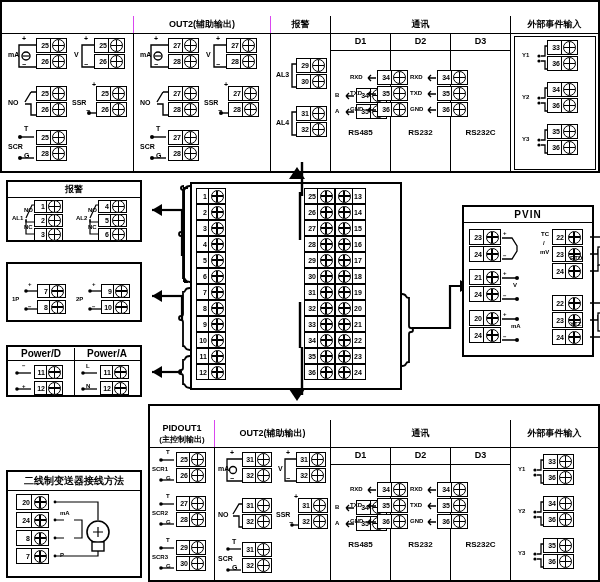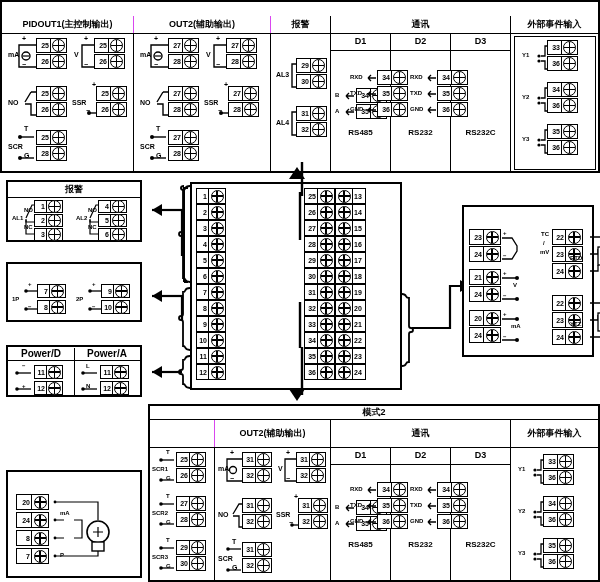--- a/index.html
+++ b/index.html
@@ -33,21 +33,20 @@
   .modehdr{font-size:9px;font-weight:bold;}
   svg{display:block;}
 </style>
 </head>
 <body>
 
 <div class="abs bx" style="left:0;top:0;width:600px;height:173px;">
 
 
   <div class="abs" style="left:0;top:14px;width:596px;height:18px;border-bottom:1px solid #000;">
-    <div class="abs sect-title ctr" style="left:0;top:0;width:131px;height:17px;">PIDOUT1(主控制输出)</div>
     <div class="abs sect-title ctr vsep" style="left:131px;top:0;width:137px;height:17px;">OUT2(辅助输出)</div>
     <div class="abs sect-title ctr vsep" style="left:268px;top:0;width:60px;height:17px;">报警</div>
     <div class="abs sect-title ctr vsep" style="left:328px;top:0;width:180px;height:17px;">通讯</div>
     <div class="abs sect-title ctr vsep" style="left:508px;top:0;width:88px;height:17px;">外部事件输入</div>
   </div>
 
   <div class="abs ln" style="left:131px;top:32px;width:1px;height:139px;"></div>
   <div class="abs ln" style="left:268px;top:32px;width:1px;height:139px;"></div>
   <div class="abs ln" style="left:328px;top:14px;width:1px;height:157px;"></div>
   <div class="abs ln" style="left:508px;top:14px;width:1px;height:157px;"></div>
@@ -646,20 +645,21 @@
     <div class="abs trow" style="left:22px;top:16px;">
       <div class="numbox" style="width:12px;height:14px;">12</div>
       <div class="screwbox" style="height:14px;">
           <span class="screw"></span>
         </div>
     </div>
   </div>
 </div>
 
 <div class="abs bx" style="left:6px;top:470px;width:136px;height:108px;">
+  <div class="abs sect-title" style="left:0;top:2px;width:132px;border-bottom:1px solid #000;padding-bottom:2px;font-size:10px;">二线制变送器接线方法</div>
   <div class="abs" style="left:8px;top:22px;">
     <div class="trow" style="margin-bottom:2px;">
       <div class="numbox" style="width:15px;height:16px;">20</div>
       <div class="screwbox" style="height:16px;width:18px;">
           <span class="screw"></span>
         </div>
     </div>
     <div class="trow" style="margin-bottom:2px;">
       <div class="numbox" style="width:15px;height:16px;">24</div>
       <div class="screwbox" style="height:16px;width:18px;">
@@ -953,20 +953,21 @@
 
 <svg class="abs" style="left:400px;top:292px;" width="14" height="78">
   <path d="M2,2 C8,2 4,6 9,6 L9,34 C9,38 13,34 13,38 C13,42 9,38 9,42 L9,70 C4,70 8,74 2,74" stroke="#000" stroke-width="1.8" fill="none"></path>
 </svg>
 <svg class="abs" style="left:410px;top:270px;" width="62" height="62">
   <path d="M2,58 L40,58 L40,16 L50,16" stroke="#000" stroke-width="2.2" fill="none"></path>
   <path d="M50,16 L40,10 L40,22 Z" fill="#000" transform="translate(10,0)"></path>
 </svg>
 
 <div class="abs bx" style="left:462px;top:205px;width:132px;height:152px;">
+  <div class="abs sect-title" style="left:0;top:2px;width:128px;border-bottom:1px solid #000;padding-bottom:2px;font-size:10px;letter-spacing:1px;">PVIN</div>
 
   <div class="abs" style="left:5px;top:22px;width:62px;height:34px;">
     <div class="abs trow" style="left:0;top:0;">
       <div class="numbox" style="width:14px;height:16px;">23</div>
       <div class="screwbox" style="height:16px;width:18px;">
           <span class="screw"></span>
         </div>
     </div>
     <div class="abs trow" style="left:0;top:17px;">
       <div class="numbox" style="width:14px;height:16px;">24</div>
@@ -1081,23 +1082,26 @@
   <svg class="abs" style="left:126px;top:90px;" width="22" height="54">
     <path d="M0,6 L12,6 L12,16" stroke="#000" stroke-width="1.3" fill="none"></path>
     <path d="M0,23 L8,23 L8,18" stroke="#000" stroke-width="1.3" fill="none"></path>
     <path d="M0,40 L12,40 L12,34" stroke="#000" stroke-width="1.3" fill="none"></path>
     <rect x="8" y="16" width="7" height="18" stroke="#000" stroke-width="1.3" fill="#fff"></rect>
   </svg>
   <div class="abs tinylbl" style="left:106px;top:114px;">YTZ</div>
 </div>
 
 <div class="abs bx" style="left:148px;top:404px;width:452px;height:178px;">
-  <div class="abs modehdr" style="left:0;top:0;width:448px;height:14px;border-bottom:1px solid #000;text-align:center;">模式2</div>
 
   <div class="abs" style="left:0;top:14px;width:448px;height:28px;border-bottom:1px solid #000;">
+    <div class="abs sect-title" style="left:0;top:0;width:64px;height:27px;text-align:center;line-height:12px;padding-top:2px;">
+      <div>PIDOUT1</div>
+      <div style="font-size:8px;">(主控制输出)</div>
+    </div>
     <div class="abs sect-title ctr vsep" style="left:64px;top:0;width:116px;height:27px;">OUT2(辅助输出)</div>
     <div class="abs sect-title ctr vsep" style="left:180px;top:0;width:180px;height:27px;">通讯</div>
     <div class="abs sect-title ctr vsep" style="left:360px;top:0;width:88px;height:27px;">外部事件输入</div>
   </div>
 
   <div class="abs ln" style="left:64px;top:42px;width:1px;height:134px;"></div>
   <div class="abs ln" style="left:180px;top:14px;width:1px;height:162px;"></div>
   <div class="abs ln" style="left:360px;top:14px;width:1px;height:162px;"></div>
 
   <div class="abs" style="left:2px;top:46px;width:60px;height:36px;">

